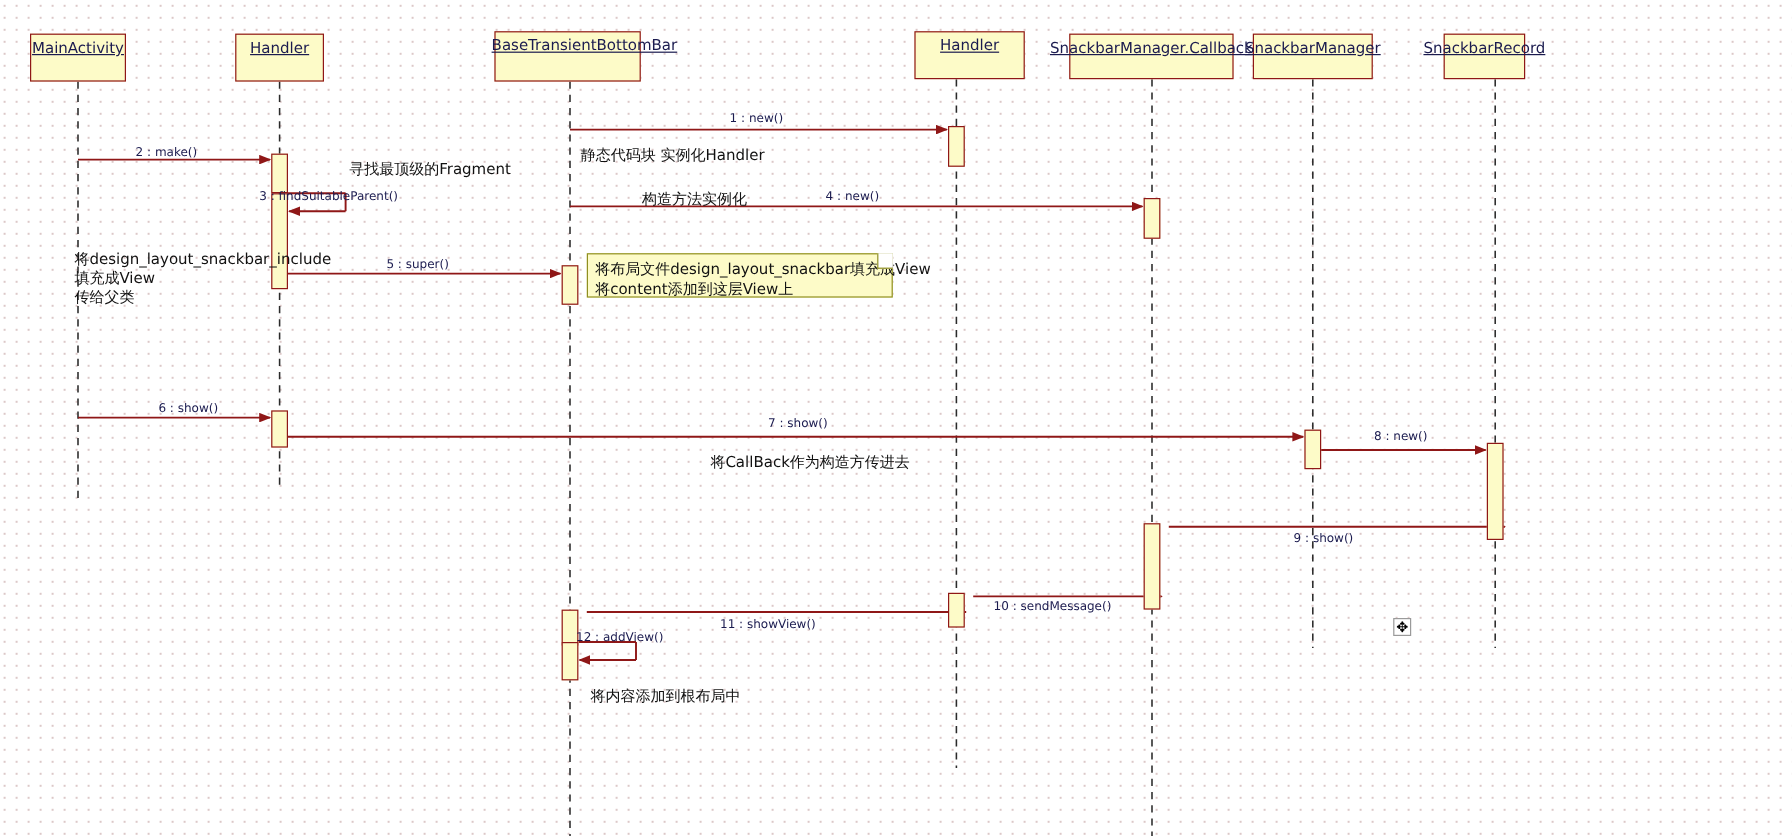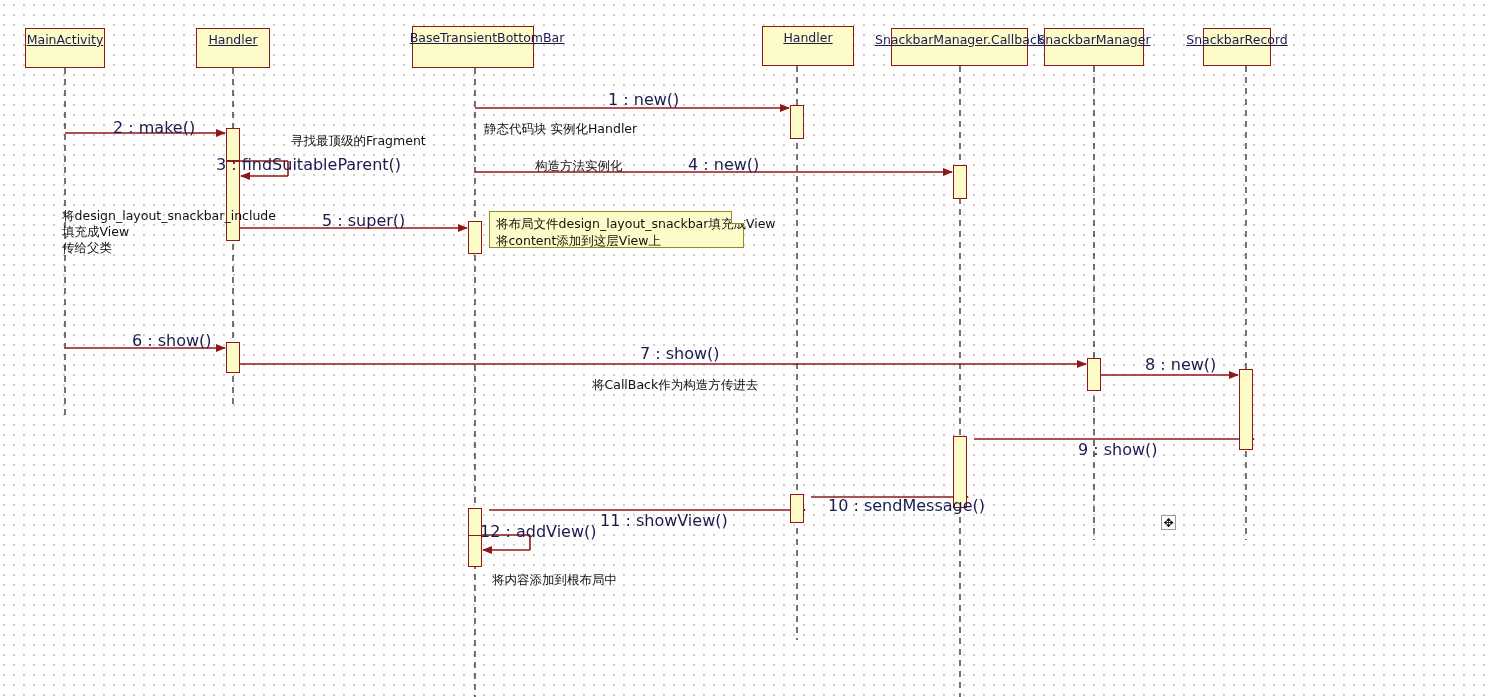--- a/index.html
+++ b/index.html
@@ -53,21 +53,21 @@
   .act {
     position: absolute;
     box-sizing: border-box;
     background: #fdfbc8;
     border: 1.4px solid #8f1717;
   }
 
   
   .msg {
     position: absolute;
-    font-size: 16px;
+    font-size: 10px;
     color: #1b1b4f;
     white-space: nowrap;
     line-height: 13px;
   }
   
   .anno {
     position: absolute;
     font-size: 12.5px;
     color: #111111;
     white-space: pre;

